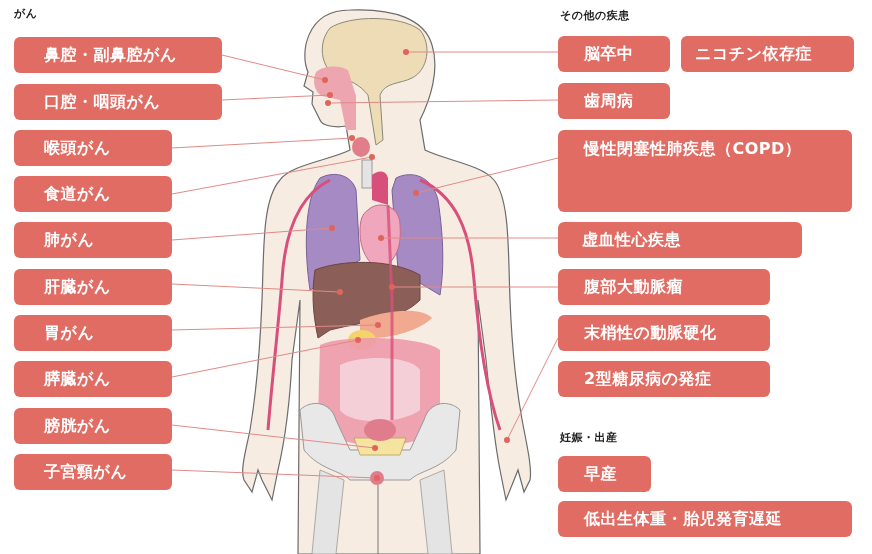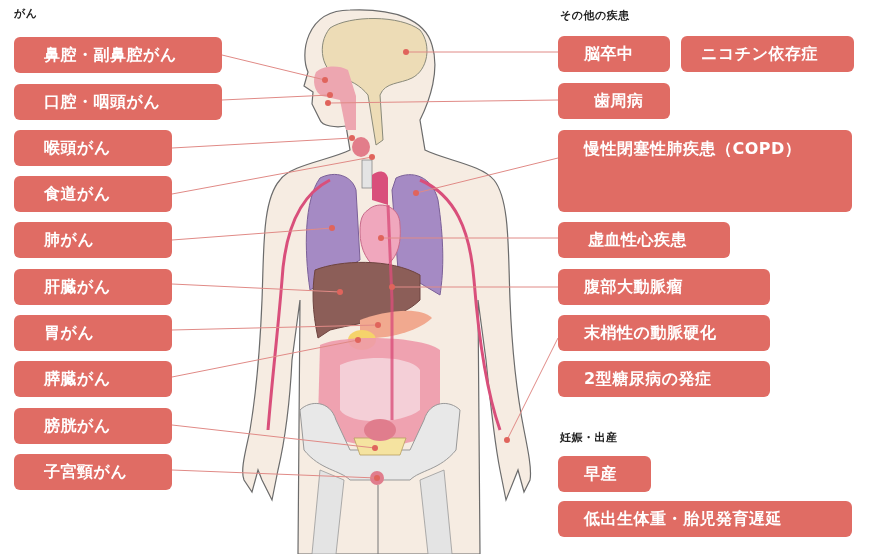--- a/index.html
+++ b/index.html
@@ -112,24 +112,24 @@
 <div class="box" style="left:14px; top:130px; width:158px; height:36px;">喉頭がん</div>
 <div class="box" style="left:14px; top:176px; width:158px; height:36px;">食道がん</div>
 <div class="box" style="left:14px; top:222px; width:158px; height:36px;">肺がん</div>
 <div class="box" style="left:14px; top:269px; width:158px; height:36px;">肝臓がん</div>
 <div class="box" style="left:14px; top:315px; width:158px; height:36px;">胃がん</div>
 <div class="box" style="left:14px; top:361px; width:158px; height:36px;">膵臓がん</div>
 <div class="box" style="left:14px; top:408px; width:158px; height:36px;">膀胱がん</div>
 <div class="box" style="left:14px; top:454px; width:158px; height:36px;">子宮頸がん</div>
 
 <div class="box" style="left:558px; top:36px;  width:112px; height:36px; padding-left:26px;">脳卒中</div>
-<div class="box" style="left:681px; top:36px;  width:173px; height:36px; padding-left:20px;">ニコチン依存症</div>
-<div class="box" style="left:558px; top:83px;  width:112px; height:36px; padding-left:36px;">歯周病</div>
+<div class="box" style="left:681px; top:36px;  width:173px; height:36px; padding-left:14px;">ニコチン依存症</div>
+<div class="box" style="left:558px; top:83px;  width:112px; height:36px; padding-left:26px;">歯周病</div>
 <div class="box multi" style="left:558px; top:130px; width:294px; height:82px; padding-left:26px;">
   <span>慢性閉塞性肺疾患（COPD）</span>
 </div>
-<div class="box" style="left:558px; top:222px; width:172px; height:36px; padding-left:30px;">虚血性心疾患</div>
+<div class="box" style="left:558px; top:222px; width:244px; height:36px; padding-left:24px;">虚血性心疾患</div>
 <div class="box" style="left:558px; top:269px; width:212px; height:36px; padding-left:26px;">腹部大動脈瘤</div>
 <div class="box" style="left:558px; top:315px; width:212px; height:36px; padding-left:26px;">末梢性の動脈硬化</div>
 <div class="box" style="left:558px; top:361px; width:212px; height:36px; padding-left:26px;">2型糖尿病の発症</div>
 
 <div class="box" style="left:558px; top:456px; width:93px;  height:36px; padding-left:26px;">早産</div>
 <div class="box" style="left:558px; top:501px; width:294px; height:36px; padding-left:26px;">低出生体重・胎児発育遅延</div>
 
 </body></html>

